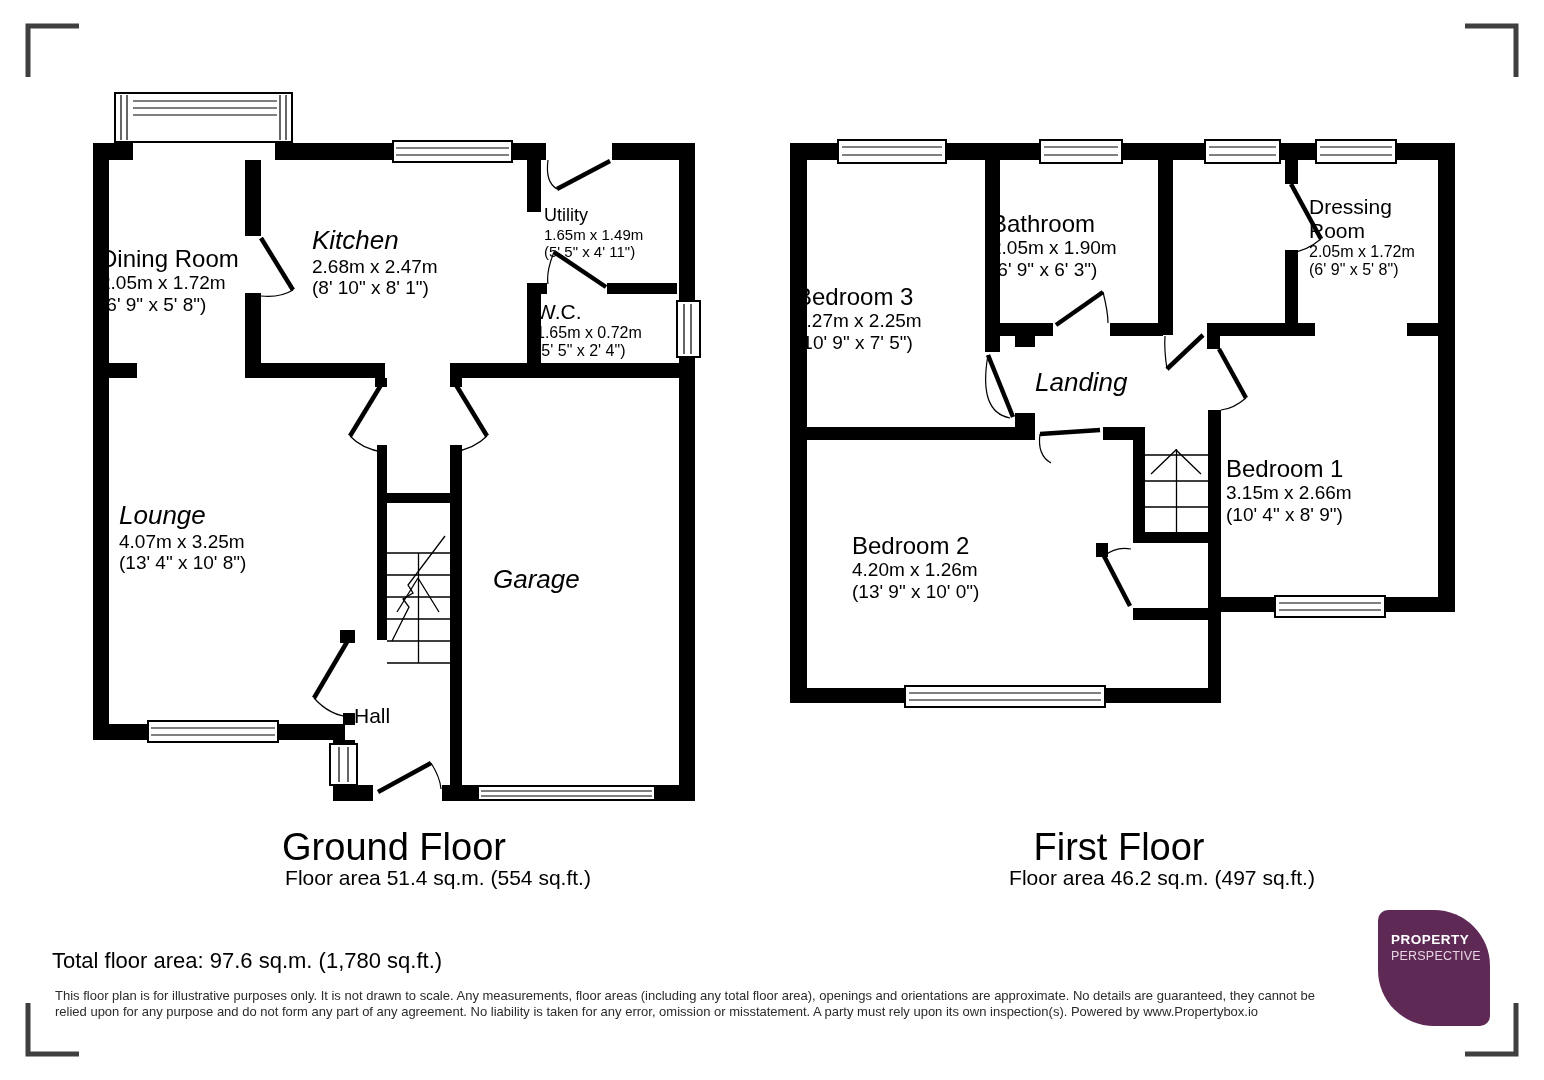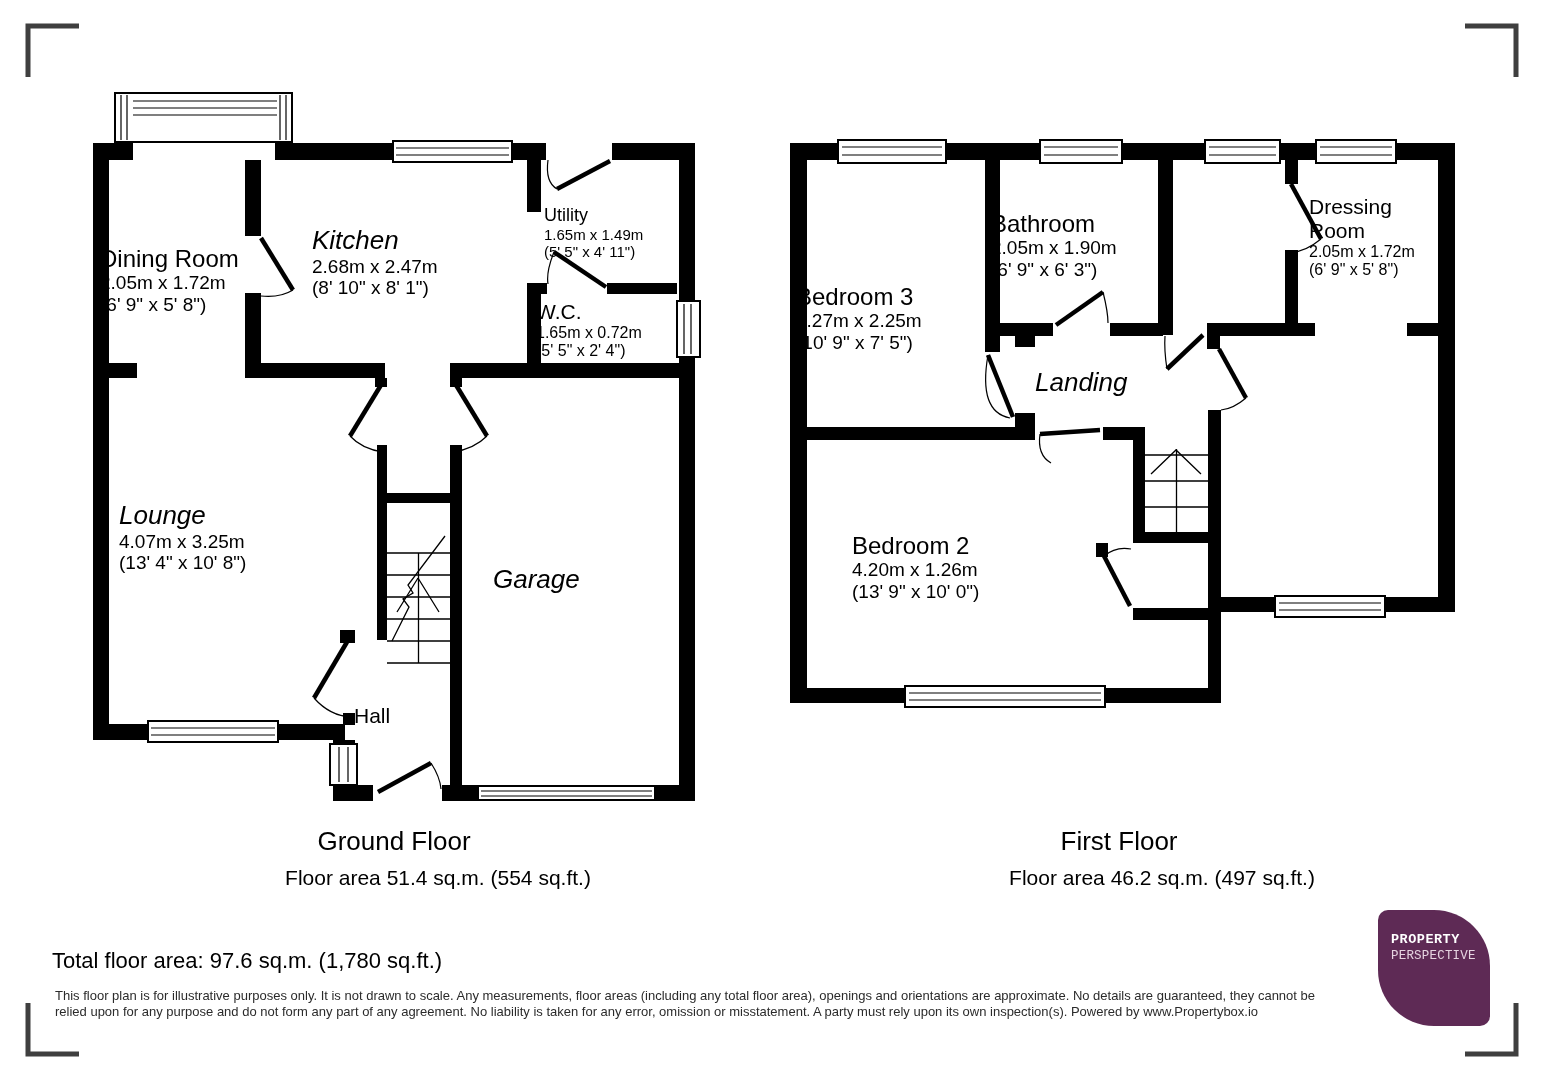--- a/index.html
+++ b/index.html
@@ -8,27 +8,27 @@
   .stage{position:absolute;left:0;top:0;width:1544px;height:1080px;}
   svg.plan{position:absolute;left:0;top:0;}
   .rlabel{position:absolute;transform:translate(-50%,-50%);line-height:1.14;}
   .rname-xl{font-size:26px;font-style:italic;}
   .rname-lg{font-size:24px;}
   .rname-md{font-size:21px;}
   .rname-sm{font-size:18px;}
   .rdim-lg{font-size:19px;}
   .rdim-md{font-size:16px;}
   .rdim-sm{font-size:15px;}
-  .ftitle{position:absolute;transform:translateX(-50%);font-size:26px;white-space:nowrap;}
+  .ftitle{position:absolute;transform:translateX(-50%);font-size:38px;white-space:nowrap;}
   .farea{position:absolute;transform:translateX(-50%);font-size:21px;white-space:nowrap;margin-left:44px;}
   .total{position:absolute;left:52px;top:948px;font-size:22px;}
   .disclaimer{position:absolute;left:55px;top:988px;width:1275px;font-size:13px;
               line-height:1.2;color:#2b2b2b;}
   .logo{position:absolute;left:1378px;top:910px;width:112px;height:116px;
-        background:#5e2a55;border-radius:10px 56px 10px 56px;font-family:Liberation Mono, monospace;}
+        background:#5e2a55;border-radius:10px 56px 10px 56px;}
   .logo .l1{position:absolute;left:13px;top:22px;font-size:13.5px;font-weight:bold;
             color:#ffffff;letter-spacing:.5px;}
   .logo .l2{position:absolute;left:13px;top:39px;font-size:12.5px;
             color:#e6d4e1;letter-spacing:.2px;}
 </style>
 </head>
 <body>
 
 <div class="stage">
 
@@ -287,20 +287,25 @@
   <div class="rlabel" style="left:1368px;top:237px;width:118px">
     <div class="rname-md">Dressing Room</div>
     <div class="rdim-md">2.05m x 1.72m</div>
     <div class="rdim-md">(6' 9" x 5' 8")</div>
   </div>
 
   <div class="rlabel" style="left:1115px;top:383px;width:160px">
     <div class="rname-xl">Landing</div>
   </div>
 
+  <div class="rlabel" style="left:1326px;top:490px;width:200px">
+    <div class="rname-lg">Bedroom 1</div>
+    <div class="rdim-lg">3.15m x 2.66m</div>
+    <div class="rdim-lg">(10' 4" x 8' 9")</div>
+  </div>
 
   <div class="rlabel" style="left:957px;top:567px;width:210px">
     <div class="rname-lg">Bedroom 2</div>
     <div class="rdim-lg">4.20m x 1.26m</div>
     <div class="rdim-lg">(13' 9" x 10' 0")</div>
   </div>
 
   <div class="ftitle" style="left:394px;top:826px">Ground Floor</div>
   <div class="farea" style="left:394px;top:866px">Floor area 51.4 sq.m. (554 sq.ft.)</div>
   <div class="ftitle" style="left:1119px;top:826px">First Floor</div>

